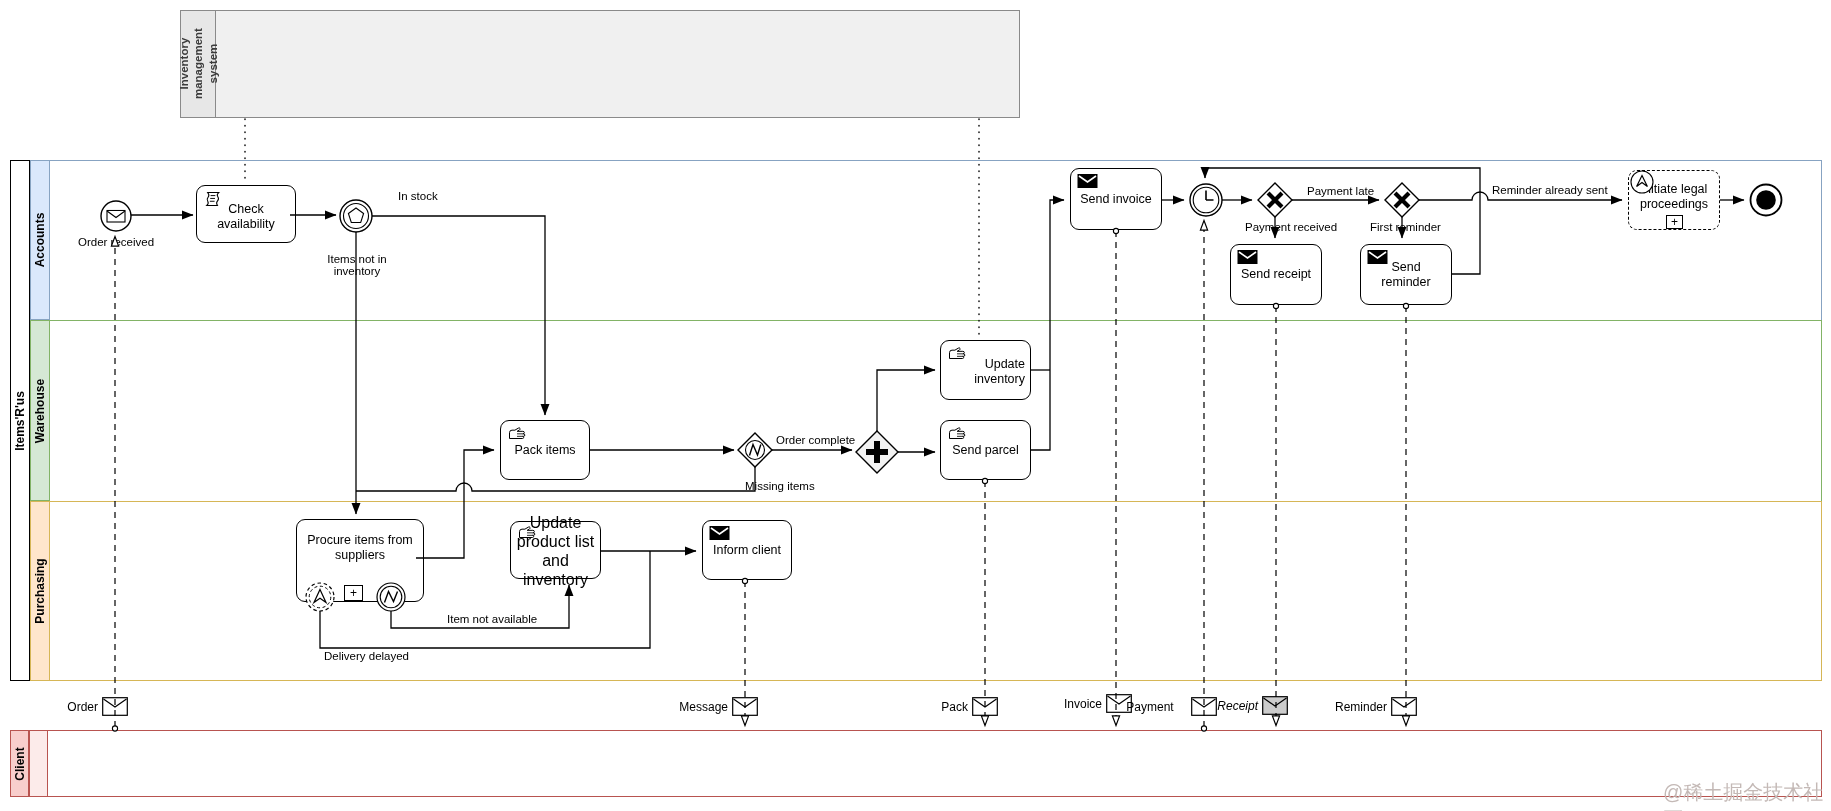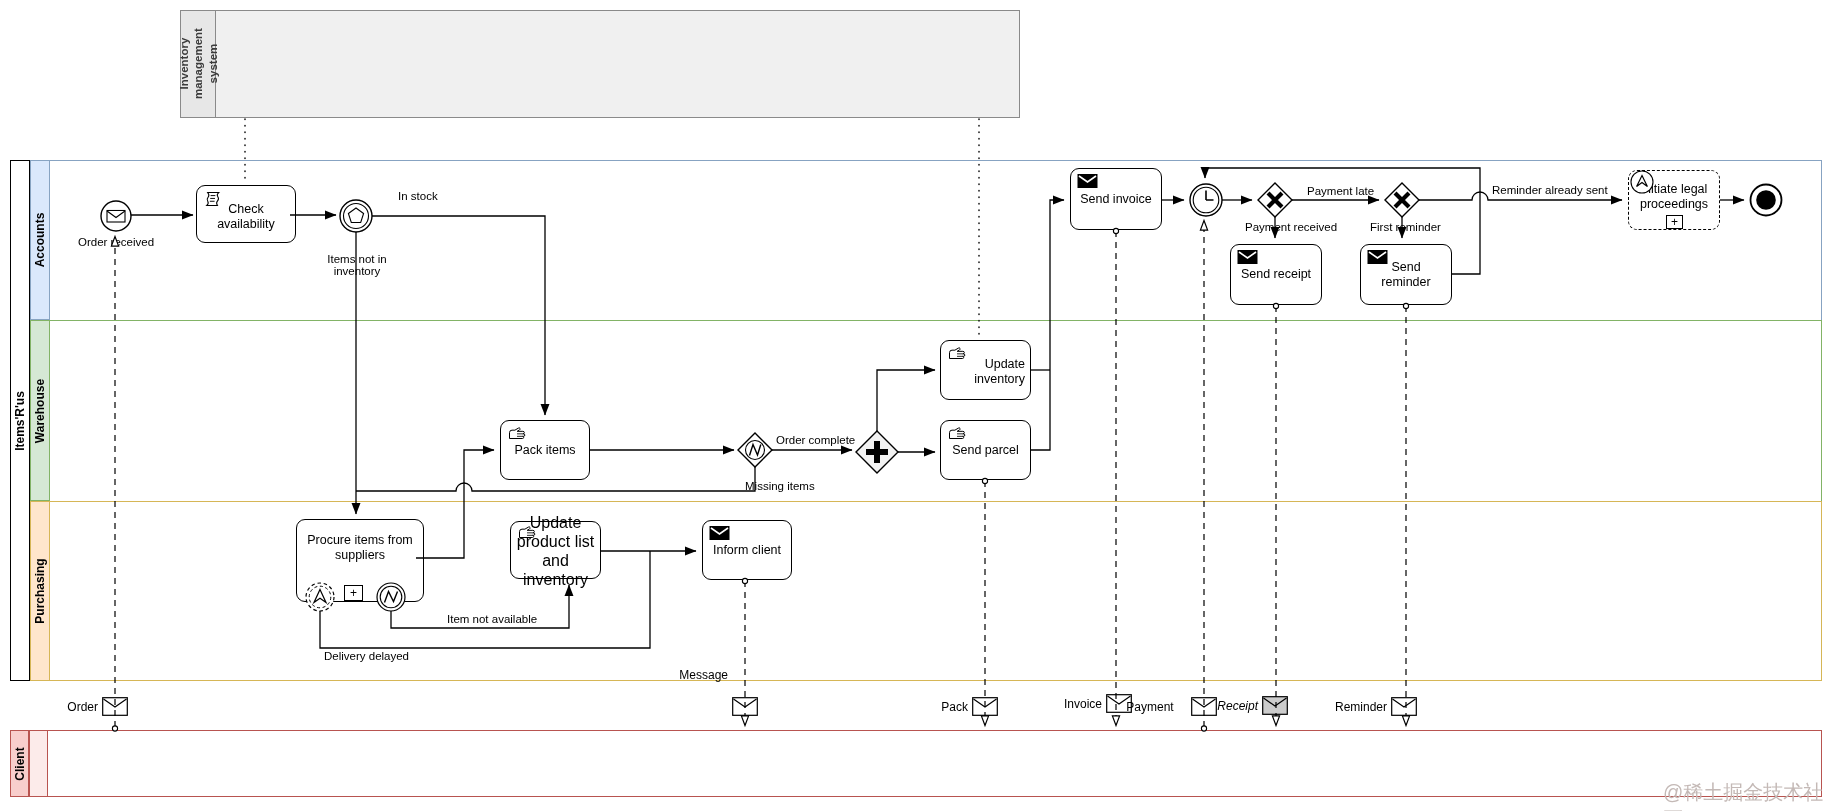--- a/index.html
+++ b/index.html
@@ -288,21 +288,21 @@
   <div class="flabel htext" style="left:324px;top:650px;">Delivery delayed</div>
 
   <div class="msg-label htext" style="left:24px;top:700px;width:74px;">Order</div>
   <div class="envwrap htext" style="left:102px;top:697px;">
     <svg width="26" height="19" viewBox="0 0 26 19">
         <rect x="0.7" y="0.7" width="24.6" height="17.6" fill="#fff" stroke="#000" stroke-width="1.2"></rect>
         <path d="M1.5,2 L13,10 L24.5,2" fill="none" stroke="#000" stroke-width="1.2"></path>
       </svg>
   </div>
 
-  <div class="msg-label htext" style="left:654px;top:668px;width:74px;text-align:right;">Message</div>
+  <div class="msg-label htext" style="left:654px;top:700px;width:74px;text-align:right;">Message</div>
   <div class="envwrap htext" style="left:732px;top:697px;">
     <svg width="26" height="19" viewBox="0 0 26 19">
         <rect x="0.7" y="0.7" width="24.6" height="17.6" fill="#fff" stroke="#000" stroke-width="1.2"></rect>
         <path d="M1.5,2 L13,10 L24.5,2" fill="none" stroke="#000" stroke-width="1.2"></path>
       </svg>
   </div>
 
   <div class="msg-label htext" style="left:894px;top:700px;width:74px;">Pack</div>
   <div class="envwrap htext" style="left:972px;top:697px;">
     <svg width="26" height="19" viewBox="0 0 26 19">

